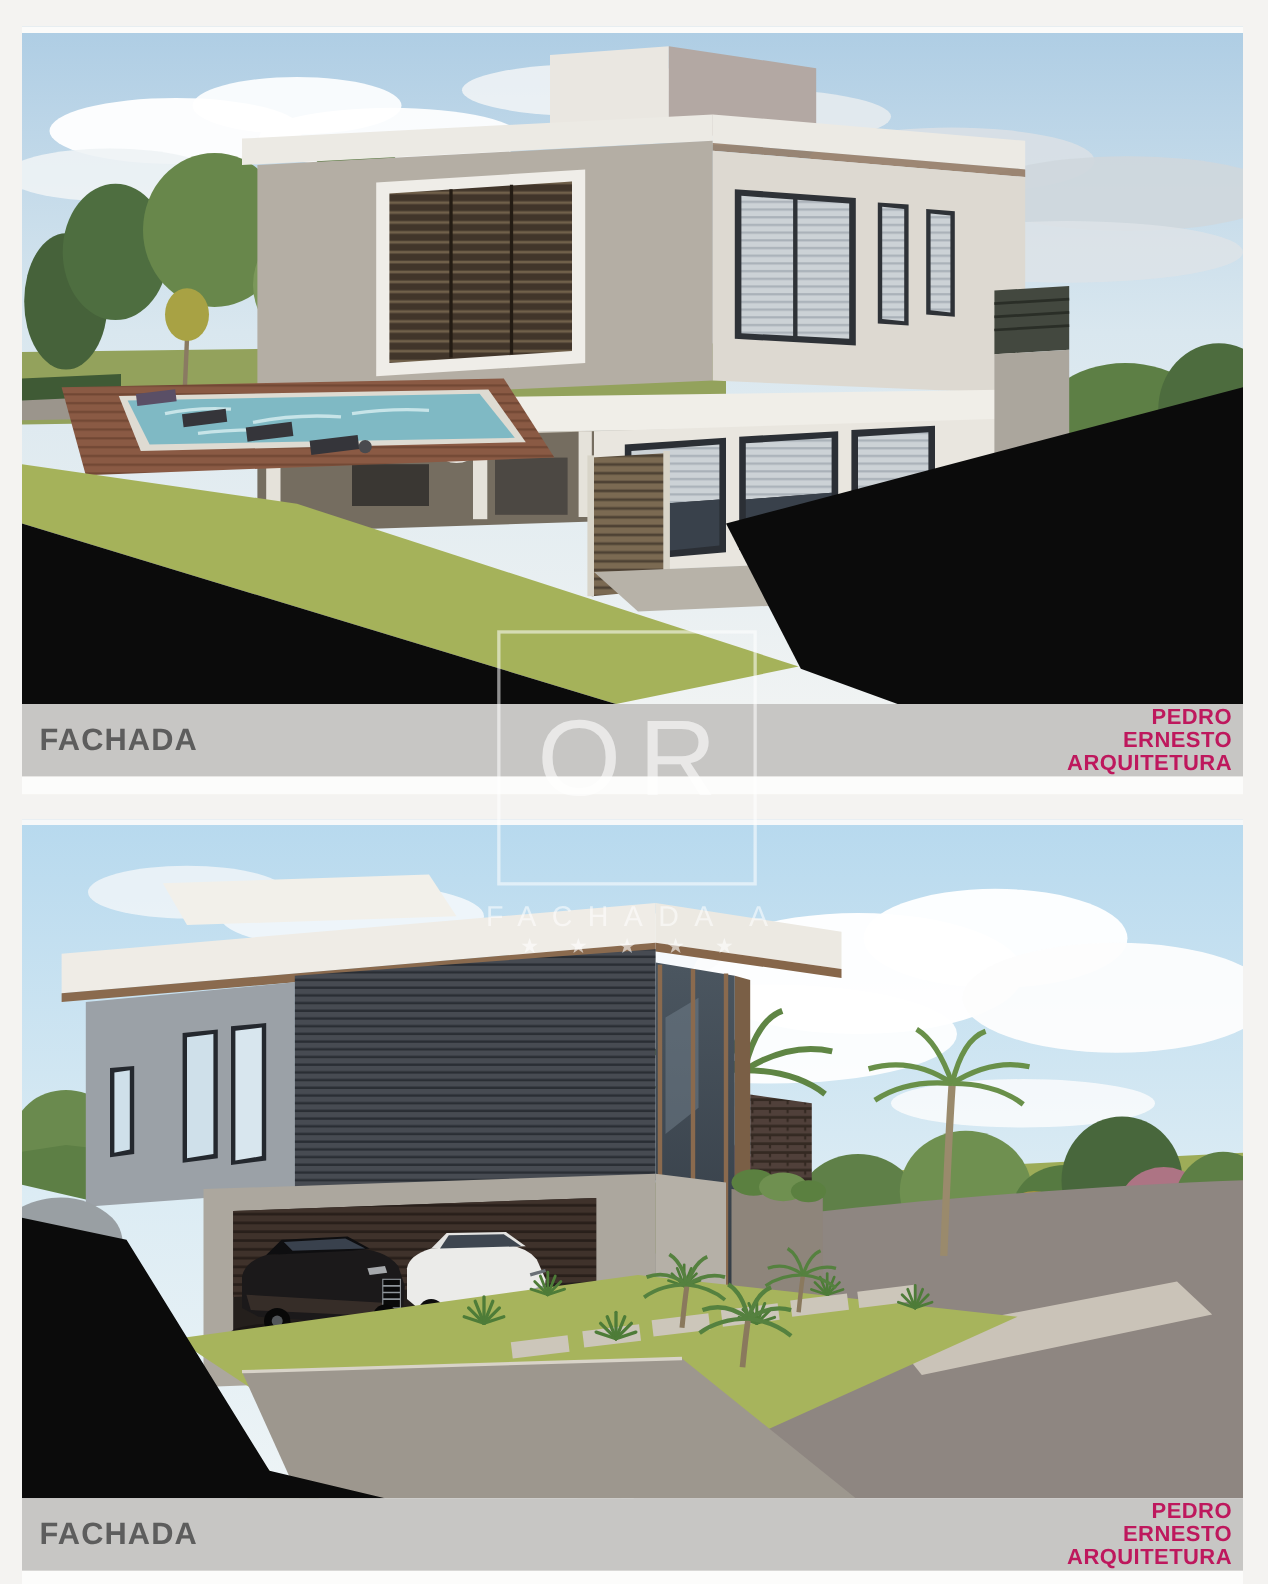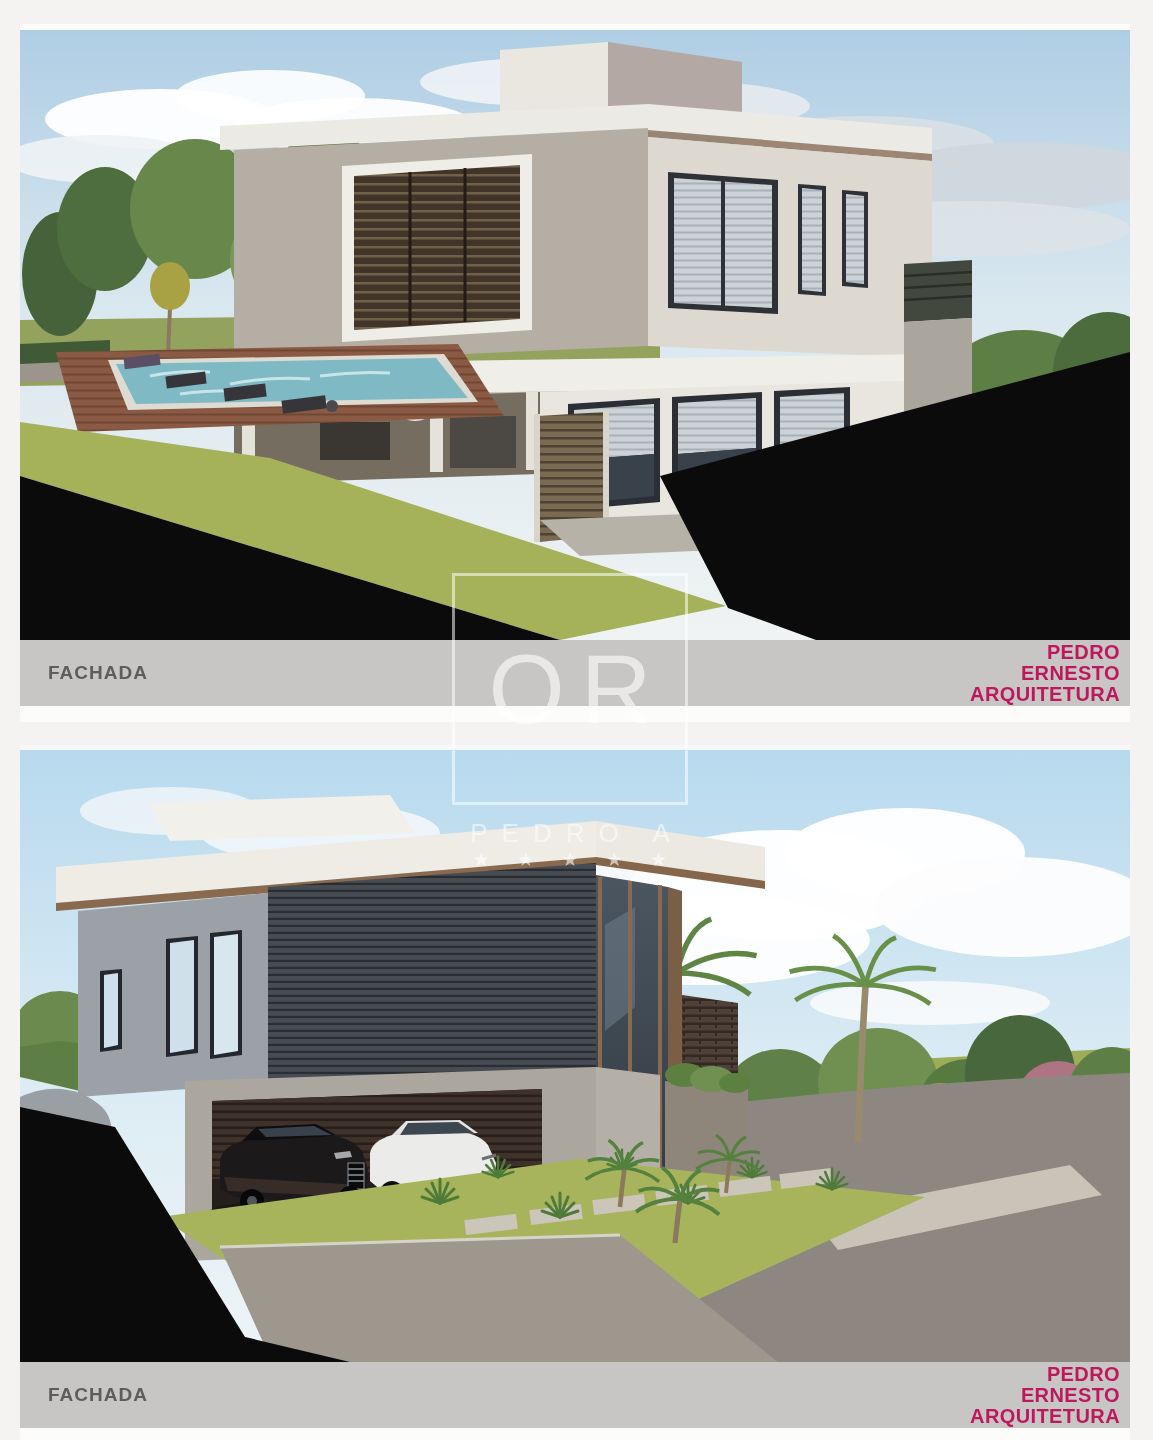--- a/index.html
+++ b/index.html
@@ -10,22 +10,22 @@
   }
   .panel{position:absolute;left:20px;width:1110px;}
   .panel-top{top:24px;}
   .panel-bottom{top:745px;}
   .art{display:block;}
   .caption-bar{
     height:66px;background:#c7c6c4;
     display:flex;align-items:center;justify-content:space-between;
   }
   .caption{
-    font-size:19px;font-weight:bold;color:#5d5d5d;
-    letter-spacing:1px;padding-left:28px;
+    font-size:28px;font-weight:bold;color:#5d5d5d;
+    letter-spacing:1px;padding-left:16px;
   }
   .brand{
     text-align:right;padding-right:10px;
     font-weight:800;font-size:20px;line-height:21px;
     color:#be185d;letter-spacing:0.4px;
   }
   .white-strip{background:#fcfcfb;}
   .panel-top .white-strip{height:16px;}
   .panel-bottom .white-strip{height:12px;}
   .watermark{position:absolute;left:0;top:0;width:1153px;height:1220px;pointer-events:none;z-index:5;}
@@ -466,15 +466,15 @@
       <div>ARQUITETURA</div>
     </div>
   </div>
   <div class="white-strip"></div>
 </section>
 
 <div class="watermark">
   <div class="wm-box">
     <div class="wm-line">OR</div>
   </div>
-  <div class="wm-sub">PEDRO A</div>
+  <div class="wm-sub">FACHADA A</div>
   <div class="wm-stars">★ ★ ★ ★ ★</div>
 </div>
 
 </body></html>

